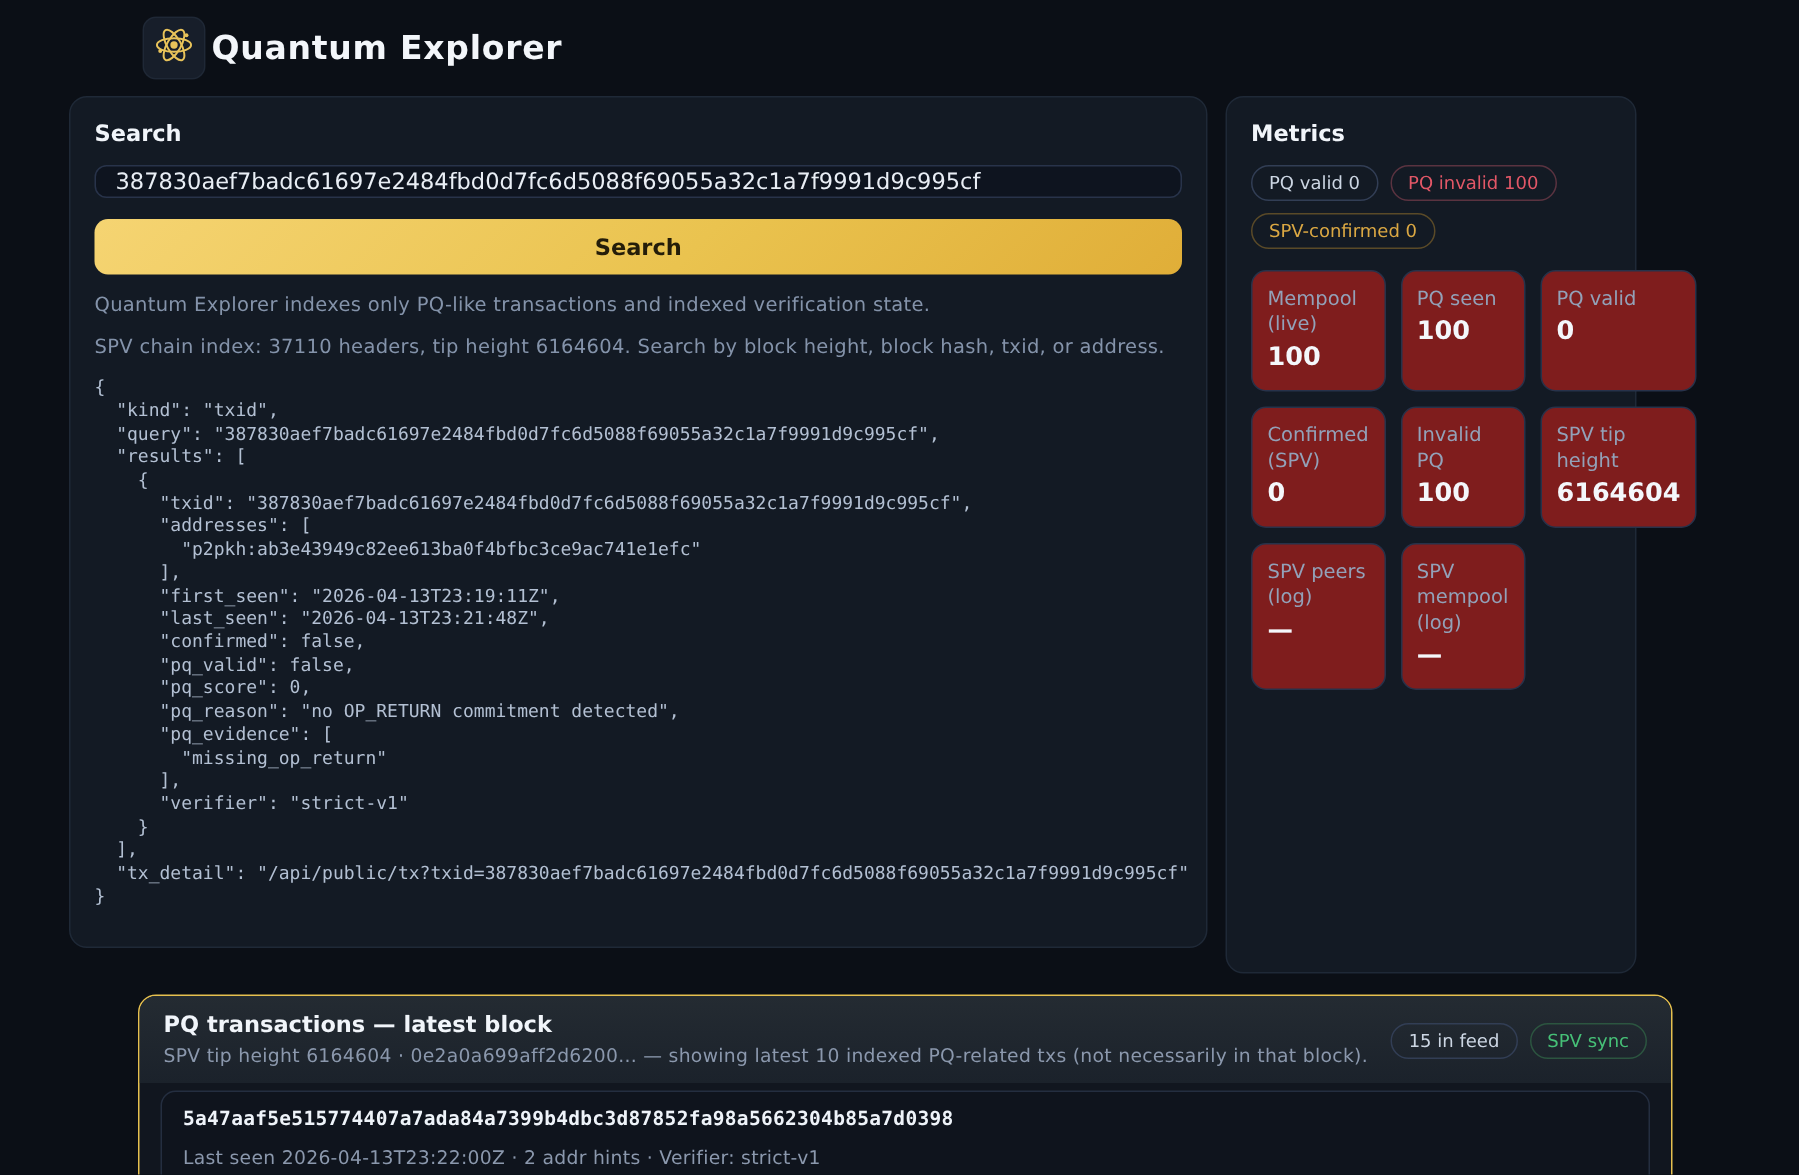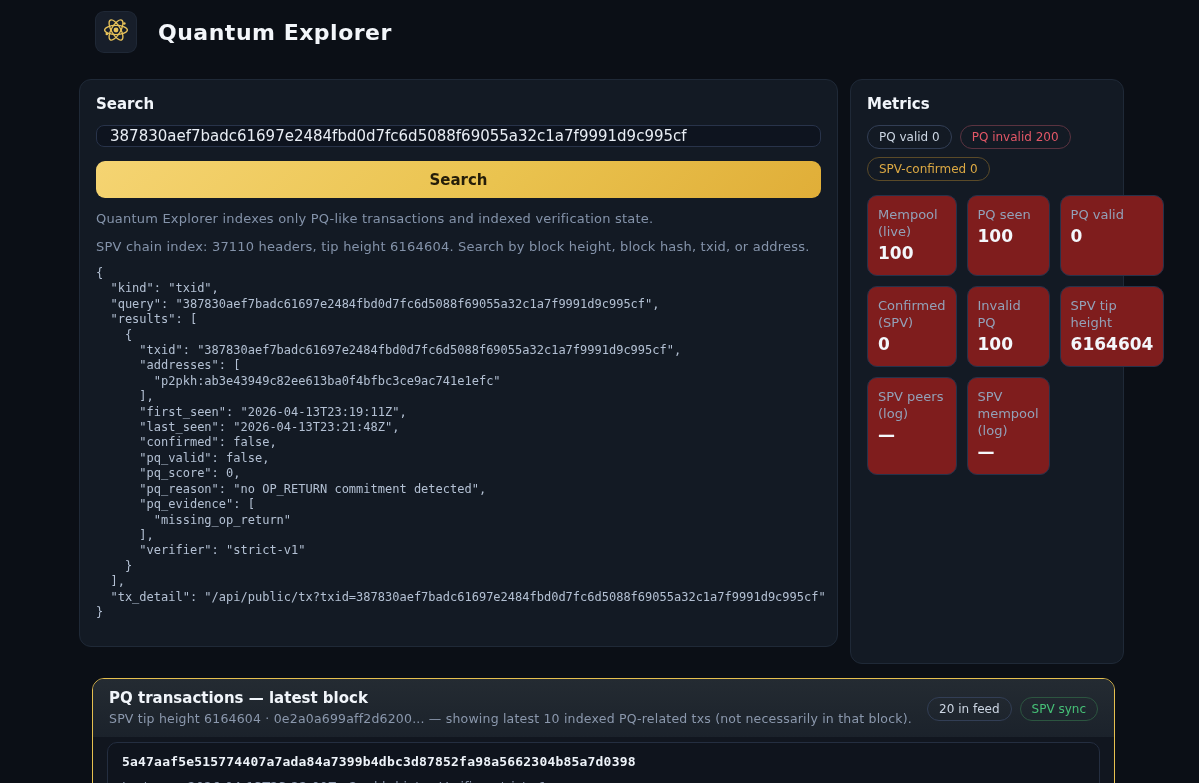--- a/index.html
+++ b/index.html
@@ -3,30 +3,30 @@
 <meta charset="utf-8">
 <style>
   * { margin:0; padding:0; box-sizing:border-box; }
   html,body { width:1199px; height:783px; overflow:hidden; }
   body {
     background:#0b0f16;
     color:#e9eef5;
     font-family:"DejaVu Sans","Liberation Sans",sans-serif;
   }
   
-  .app-header { display:flex; align-items:center; gap:21px; padding:11px 0 26px 95px; }
+  .app-header { display:flex; align-items:center; gap:4px; padding:11px 0 11px 95px; }
   .logo-box {
     width:42px; height:42px; border-radius:9px;
     background:#171e2a; border:1px solid #27314285;
     display:flex; align-items:center; justify-content:center; cursor:pointer;
   }
   .app-title { font-size:22px; font-weight:600; letter-spacing:.5px; color:#f3f6fa; }
 
   
-  .top-row { display:flex; gap:12px; width:1045px; margin-left:79px; }
+  .top-row { display:flex; gap:12px; width:1045px; margin-left:46px; }
   .panel {
     background:#131a24; border:1px solid #1f2937; border-radius:12px;
   }
   .search-panel { flex:1; height:568px; padding:15px 16px; overflow:hidden; }
   .metrics-panel { width:274px; height:585px; padding:15px 16px; }
   .panel-title { font-size:15px; font-weight:700; color:#f1f5fa; }
 
   .search-input {
     width:100%; height:22px; margin-top:12px;
     background:#0e141f; border:1px solid #28334a; border-radius:8px;
@@ -140,21 +140,21 @@
     }
   ],
   "tx_detail": "/api/public/tx?txid=387830aef7badc61697e2484fbd0d7fc6d5088f69055a32c1a7f9991d9c995cf"
 }</pre>
   </section>
 
   <aside class="panel metrics-panel">
     <h2 class="panel-title">Metrics</h2>
     <div class="badge-wrap">
       <span class="badge">PQ valid 0</span>
-      <span class="badge b-red">PQ invalid 200</span>
+      <span class="badge b-red">PQ invalid 100</span>
       <span class="badge b-gold">SPV-confirmed 0</span>
     </div>
     <div class="stats-grid">
       <div class="stat-card">
         <div class="stat-label">Mempool (live)</div>
         <div class="stat-value">100</div>
       </div>
       <div class="stat-card">
         <div class="stat-label">PQ seen</div>
         <div class="stat-value">100</div>
@@ -188,21 +188,21 @@
 
 </div>
 
 <section class="feed-panel">
   <div class="feed-header">
     <div>
       <div class="feed-title">PQ transactions — latest block</div>
       <div class="feed-sub">SPV tip height 6164604 · 0e2a0a699aff2d6200... — showing latest 10 indexed PQ-related txs (not necessarily in that block).</div>
     </div>
     <div class="feed-badges">
-      <span class="badge">20 in feed</span>
+      <span class="badge">15 in feed</span>
       <span class="badge b-green">SPV sync</span>
     </div>
   </div>
   <div class="feed-body">
     <div class="tx-card">
       <div class="txid">5a47aaf5e515774407a7ada84a7399b4dbc3d87852fa98a5662304b85a7d0398</div>
       <div class="tx-meta">Last seen 2026-04-13T23:22:00Z · 2 addr hints · Verifier: strict-v1</div>
     </div>
   </div>
 </section>

